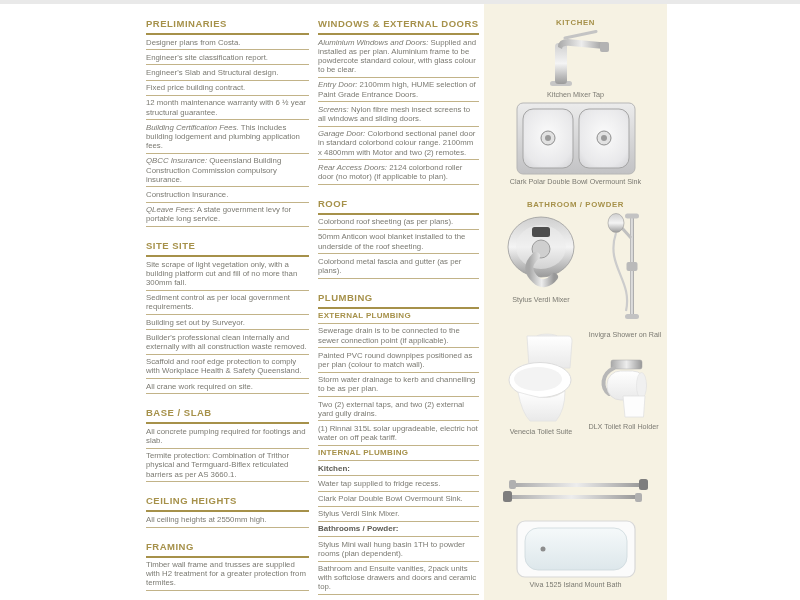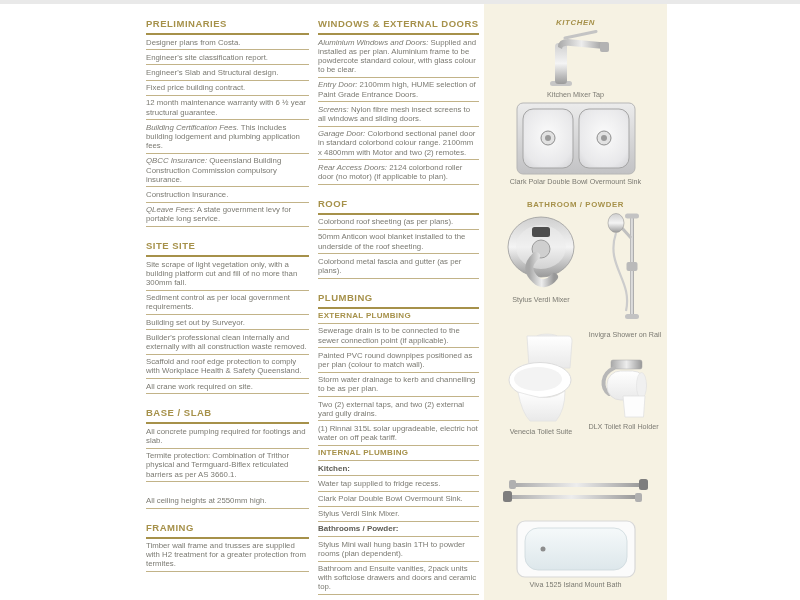--- a/index.html
+++ b/index.html
@@ -42,21 +42,21 @@
   
   #products-panel {
     position: absolute; left: 484px; top: 0; width: 183px; height: 600px;
     background: var(--panel-bg, #f6f2e3);
   }
   .panel-group-title {
     position: absolute; left: 0; width: 100%;
     text-align: center; font-size: 7.8px; font-weight: bold;
     letter-spacing: 0.6px; color: var(--accent, #a6914a);
   }
-  #group-title-kitchen  { top: 14px; font-style: italic; }
+  #group-title-kitchen  { top: 14px; }
   #group-title-bathroom { top: 196px; }
 
   .product { position: absolute; }
   .product-image { display: flex; align-items: flex-start; justify-content: center; }
   .product-image svg { display: block; }
   .product-label {
     margin-top: 3px; text-align: center;
     font-size: 7.2px; line-height: 8.6px; color: var(--body-text, #7b7a72);
   }
 
@@ -129,20 +129,21 @@
         <div class="item">Builder's professional clean internally and externally with all construction waste removed.</div>
         <div class="item">Scaffold and roof edge protection to comply with Workplace Health &amp; Safety Queensland.</div>
         <div class="item">All crane work required on site.</div>
       </section>
       <section class="spec-section">
         <h2 class="section-title">BASE / SLAB</h2>
         <div class="item">All concrete pumping required for footings and slab.</div>
         <div class="item">Termite protection: Combination of Trithor physical and Termguard-Biflex reticulated barriers as per AS 3660.1.</div>
       </section>
       <section class="spec-section">
+        <h2 class="section-title">CEILING HEIGHTS</h2>
         <div class="item">All ceiling heights at 2550mm high.</div>
       </section>
       <section class="spec-section">
         <h2 class="section-title">FRAMING</h2>
         <div class="item">Timber wall frame and trusses are supplied with H2 treatment for a greater protection from termites.</div>
       </section>
     </div>
   <div id="col-middle" class="spec-col">
       <section class="spec-section">
         <h2 class="section-title">WINDOWS &amp; EXTERNAL DOORS</h2>

